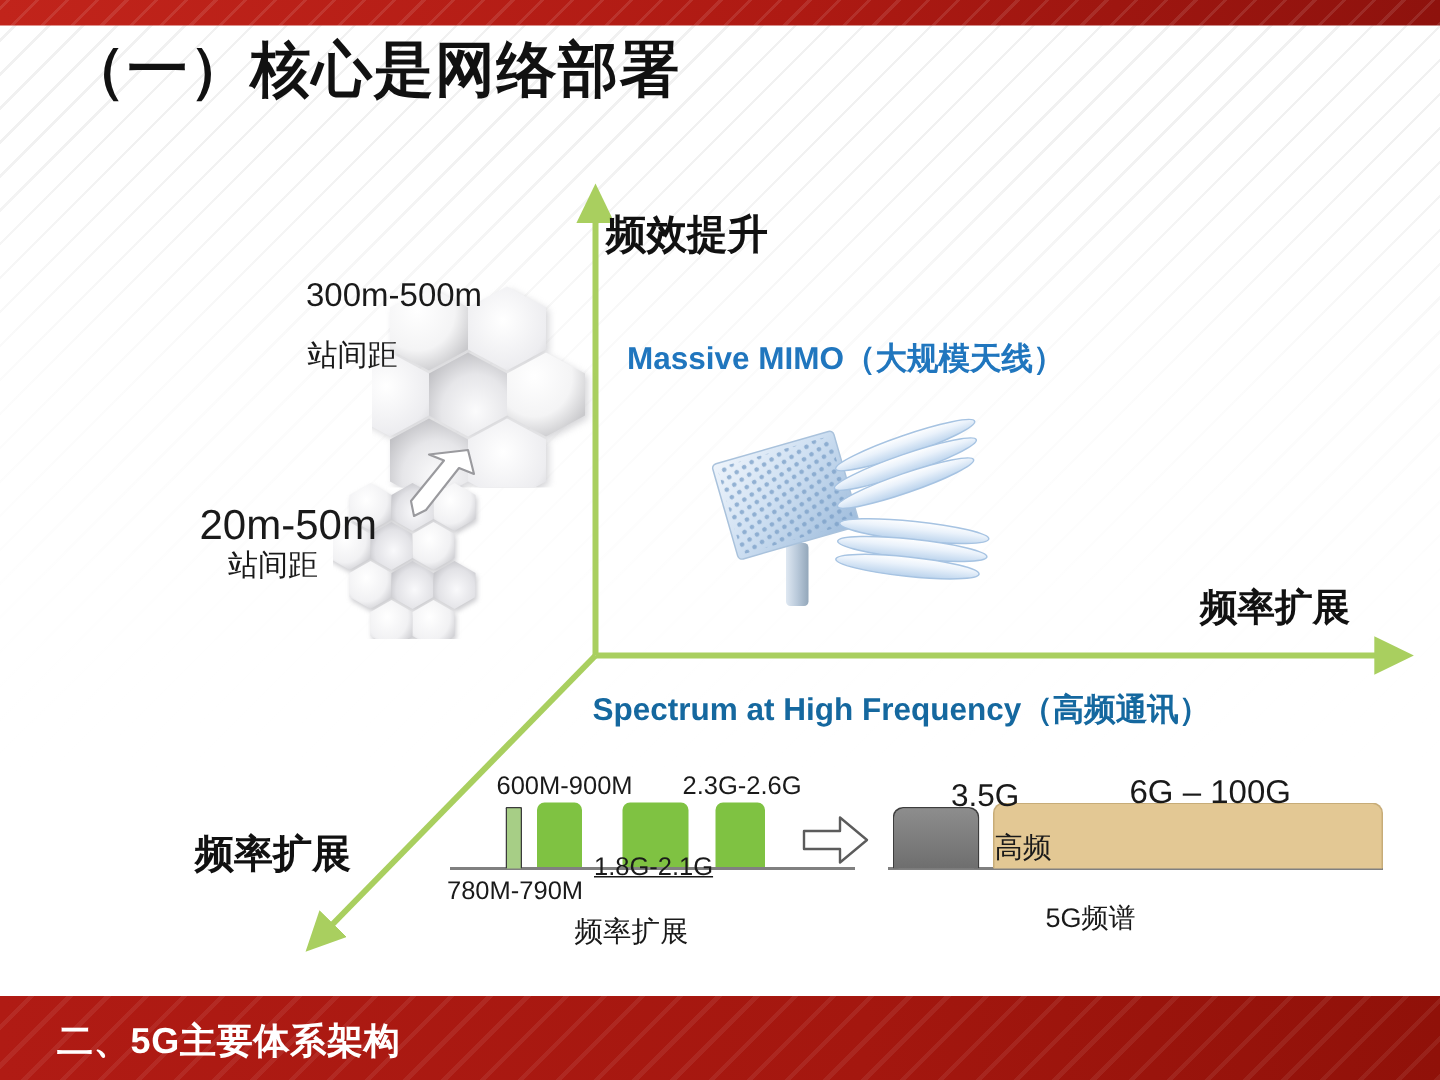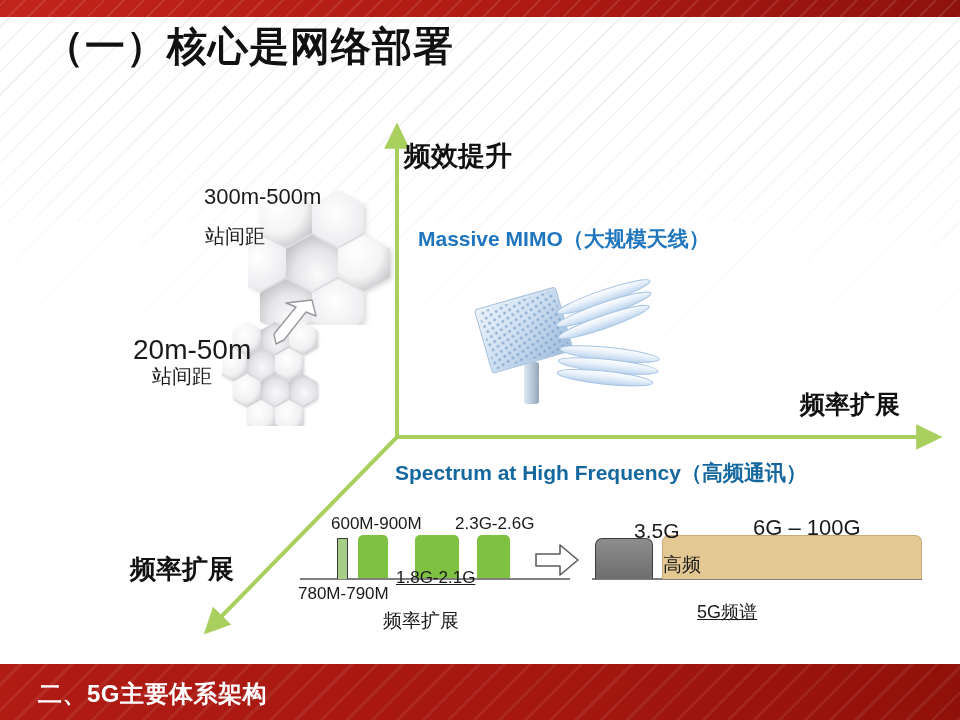--- a/index.html
+++ b/index.html
@@ -120,21 +120,21 @@
 
   .spec-lab{position:absolute;color:#1a1a1a;white-space:nowrap;font-size:17px;}
 
   #sl-800{left:331px;top:514px;}
   #sl-23{left:455px;top:514px;}
   #sl-470{left:298px;top:584px;}
   #sl-18{left:396px;top:568px;text-decoration:underline;}
   #sl-cur{left:383px;top:608px;font-size:19px;}
   #sl-35{left:634px;top:519px;font-size:21px;}
   #sl-6g{left:753px;top:515px;font-size:22px;}
-  #sl-5g{left:697px;top:600px;font-size:18px;text-decoration:underline;}
+  #sl-5g{left:697px;top:600px;font-size:18px;}
 
   #mid-arrow{position:absolute;left:534px;top:542px;width:46px;height:36px;}
 </style>
 </head>
 <body>
 
 <div id="slide">
 
   <div class="hatch"></div>
   <div class="hatch-fade"></div>

